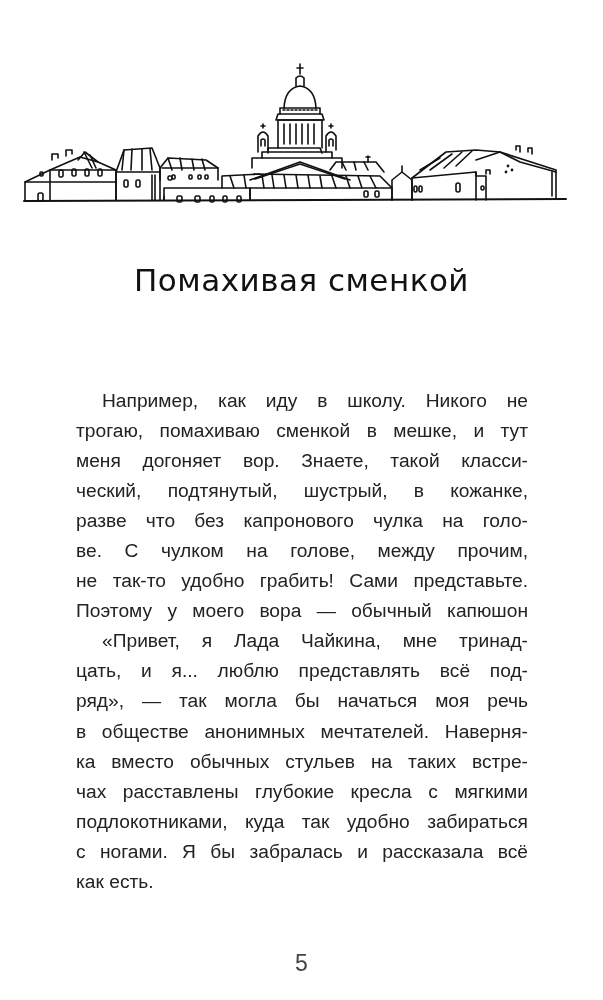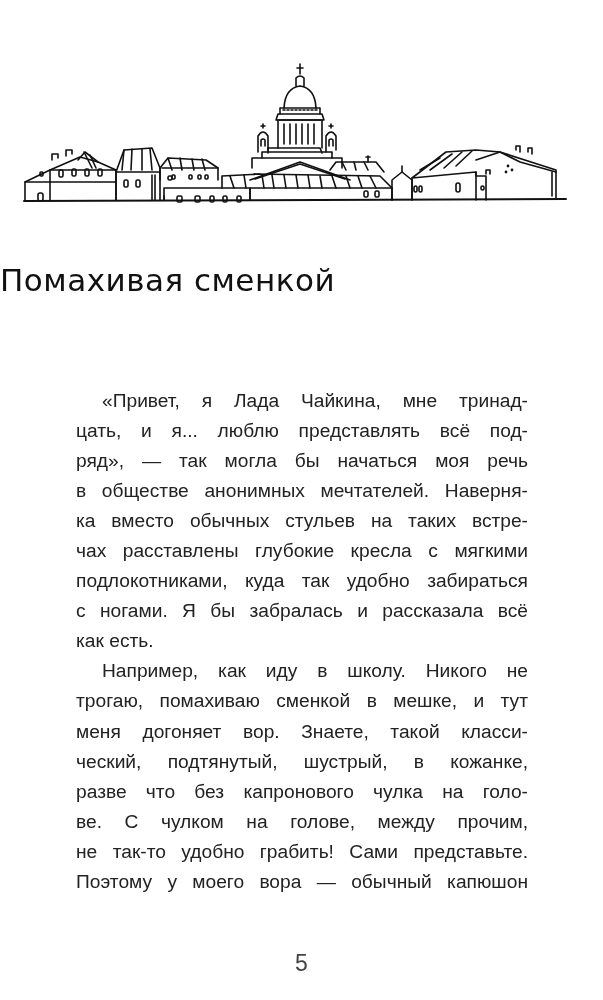--- a/index.html
+++ b/index.html
@@ -19,21 +19,21 @@
       left: 0;
       top: 0;
       width: 603px;
       height: 220px;
     }
     .chapter-title {
       position: absolute;
       left: 0;
       top: 262px;
       width: 603px;
-      text-align: left;
+      text-align: center;
       font-family: "DejaVu Sans", sans-serif;
       font-size: 31px;
       letter-spacing: 0.5px;
       font-weight: normal;
       color: #111;
       margin: 0;
     }
     .body-text {
       position: absolute;
       left: 76px;
@@ -171,35 +171,35 @@
     <circle cx="508" cy="166" r="0.6" fill="#111"></circle>
     <circle cx="512" cy="170" r="0.6" fill="#111"></circle>
     <circle cx="506" cy="172" r="0.6" fill="#111"></circle>
   </svg>
 </div>
 
 <h1 class="chapter-title">Помахивая сменкой</h1>
 
 <div class="body-text">
   <p class="para">
+    <span class="line indent" style="white-space: nowrap;">Например, как иду в школу. Никого не</span>
+    <span class="line" style="white-space: nowrap;">трогаю, помахиваю сменкой в мешке, и тут</span>
+    <span class="line" style="white-space: nowrap;">меня догоняет вор. Знаете, такой класси-</span>
+    <span class="line" style="white-space: nowrap;">ческий, подтянутый, шустрый, в кожанке,</span>
+    <span class="line" style="white-space: nowrap;">разве что без капронового чулка на голо-</span>
+    <span class="line" style="white-space: nowrap;">ве. С чулком на голове, между прочим,</span>
+    <span class="line" style="white-space: nowrap;">не так-то удобно грабить! Сами представьте.</span>
+    <span class="line" style="white-space: nowrap;">Поэтому у моего вора — обычный капюшон</span>
+  </p>
+  <p class="para">
     <span class="line indent" style="white-space: nowrap;">«Привет, я Лада Чайкина, мне тринад-</span>
     <span class="line" style="white-space: nowrap;">цать, и я... люблю представлять всё под-</span>
     <span class="line" style="white-space: nowrap;">ряд», — так могла бы начаться моя речь</span>
     <span class="line" style="white-space: nowrap;">в обществе анонимных мечтателей. Наверня-</span>
     <span class="line" style="white-space: nowrap;">ка вместо обычных стульев на таких встре-</span>
     <span class="line" style="white-space: nowrap;">чах расставлены глубокие кресла с мягкими</span>
     <span class="line" style="white-space: nowrap;">подлокотниками, куда так удобно забираться</span>
     <span class="line" style="white-space: nowrap;">с ногами. Я бы забралась и рассказала всё</span>
     <span class="line last">как есть.</span>
   </p>
-  <p class="para">
-    <span class="line indent" style="white-space: nowrap;">Например, как иду в школу. Никого не</span>
-    <span class="line" style="white-space: nowrap;">трогаю, помахиваю сменкой в мешке, и тут</span>
-    <span class="line" style="white-space: nowrap;">меня догоняет вор. Знаете, такой класси-</span>
-    <span class="line" style="white-space: nowrap;">ческий, подтянутый, шустрый, в кожанке,</span>
-    <span class="line" style="white-space: nowrap;">разве что без капронового чулка на голо-</span>
-    <span class="line" style="white-space: nowrap;">ве. С чулком на голове, между прочим,</span>
-    <span class="line" style="white-space: nowrap;">не так-то удобно грабить! Сами представьте.</span>
-    <span class="line" style="white-space: nowrap;">Поэтому у моего вора — обычный капюшон</span>
-  </p>
 </div>
 
 <div class="page-number">5</div>
 
 </body></html>

